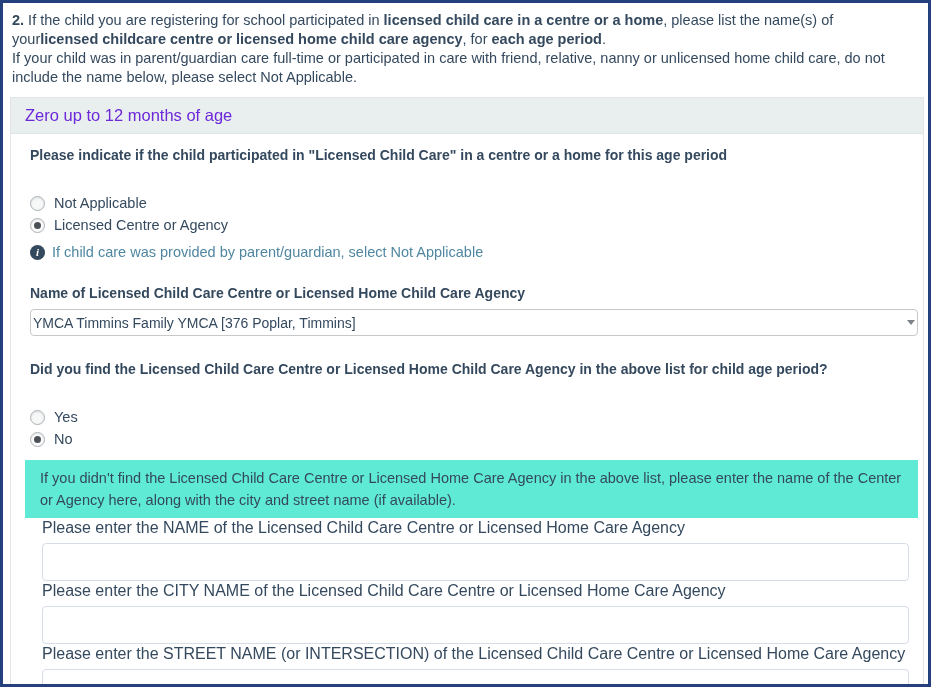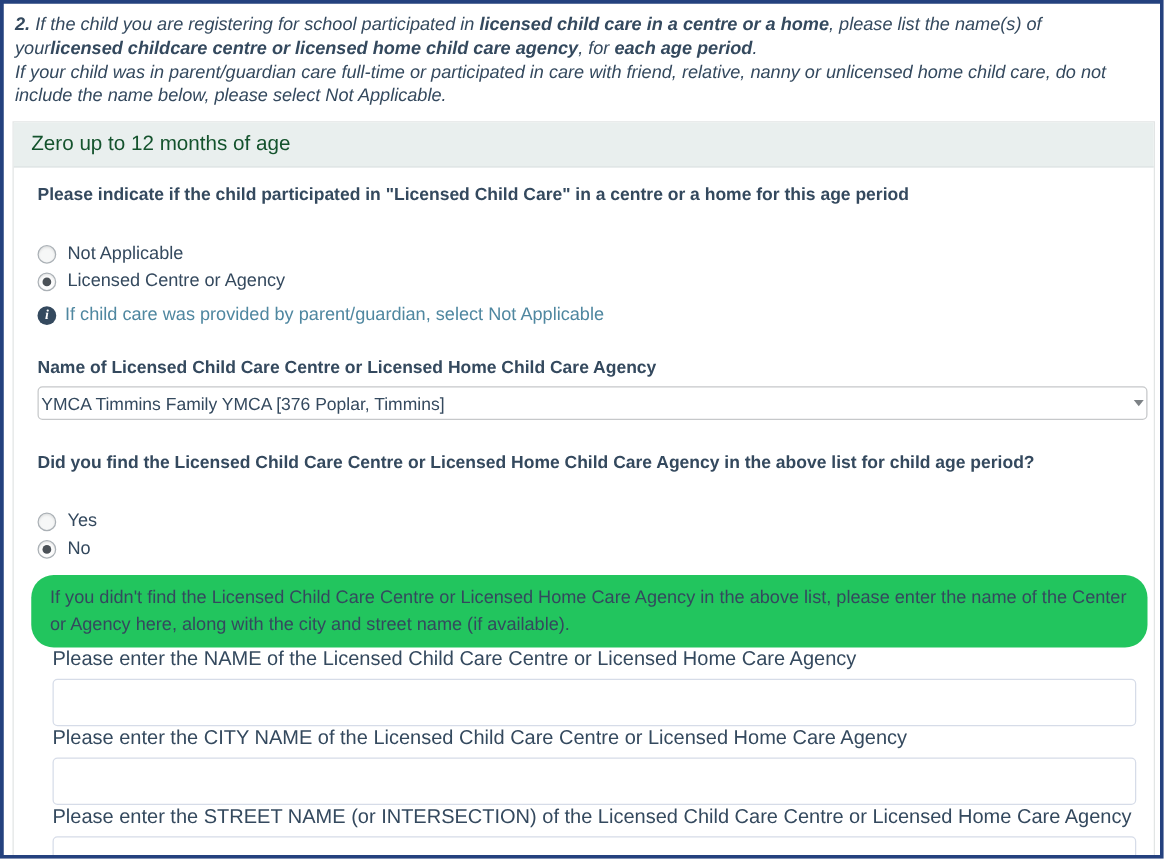--- a/index.html
+++ b/index.html
@@ -8,35 +8,35 @@
 
   .page {
     width:931px; height:687px;
     border:3px solid #24417e;
     background:#fff;
     overflow:hidden;
     position:relative;
   }
 
   
-  .intro-wrap { padding:8px 9px 0 9px; font-size:14.5px; line-height:19px;font-style:italic; }
+  .intro-wrap { padding:8px 9px 0 9px; font-size:14.5px; line-height:19px; }
   .intro-wrap p { margin:0; }
 
   
   .panel {
     margin:10px 4px 0 7px;
     border:1px solid #e2e5e5;
     background:#fff;
   }
   .panel-header {
     background:#e9efee;
     border-bottom:1px solid #dde4e3;
     padding:8px 14px;
     font-size:16.5px;
-    color:#14532d;
+    color:#6d28d9;
   }
   .panel-body { padding:10px 5px 10px 19px; }
 
   .q-label { font-weight:700; font-size:14px; line-height:19px; margin-top:24px; }
   .q-label.first { margin-top:2px; }
 
   .radio-group { margin-top:27px; }
   .radio-row { display:flex; align-items:center; height:22px; cursor:pointer; }
   .radio {
     width:15px; height:15px; border-radius:50%;
@@ -68,23 +68,23 @@
     padding:0 2px; font-size:14px; cursor:pointer;
   }
   .caret {
     width:0; height:0;
     border-left:4px solid transparent; border-right:4px solid transparent;
     border-top:5px solid #7d8286;
   }
 
   .instruction-box {
     margin:10px 0 0 -5px;
-    background:#22c55e;
+    background:#5eead4;
     padding:7px 15px;
-    font-size:14.5px; line-height:22px;border-radius:18px;
+    font-size:14.5px; line-height:22px;
   }
 
   .manual-fields { margin-left:12px; }
   .field-label { font-weight:400; font-size:16px; line-height:19px; margin-top:0; }
   .text-input {
     margin-top:6px; display:block; width:99%; height:38px;
     border:1px solid #d6dce8; border-radius:4px;
     background:#fff; font-family:inherit; font-size:14px; color:#34495e;
     padding:0 10px; outline:none;
   }

